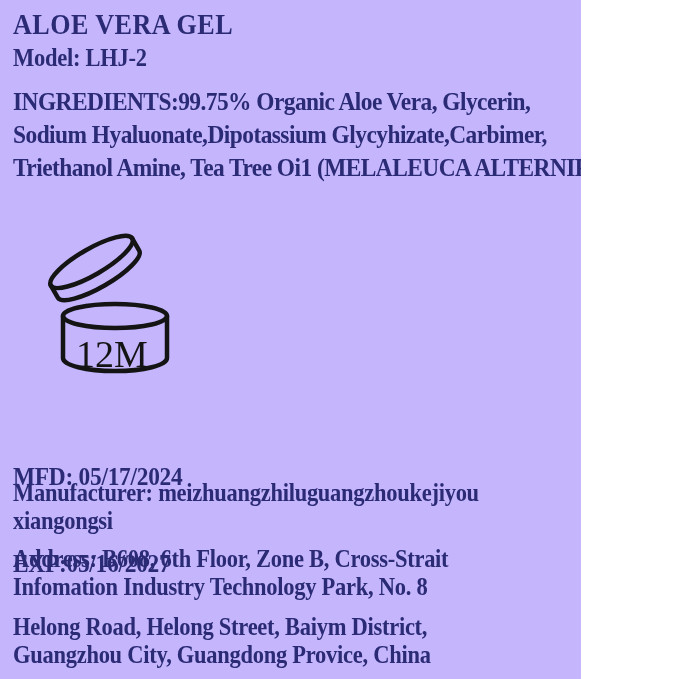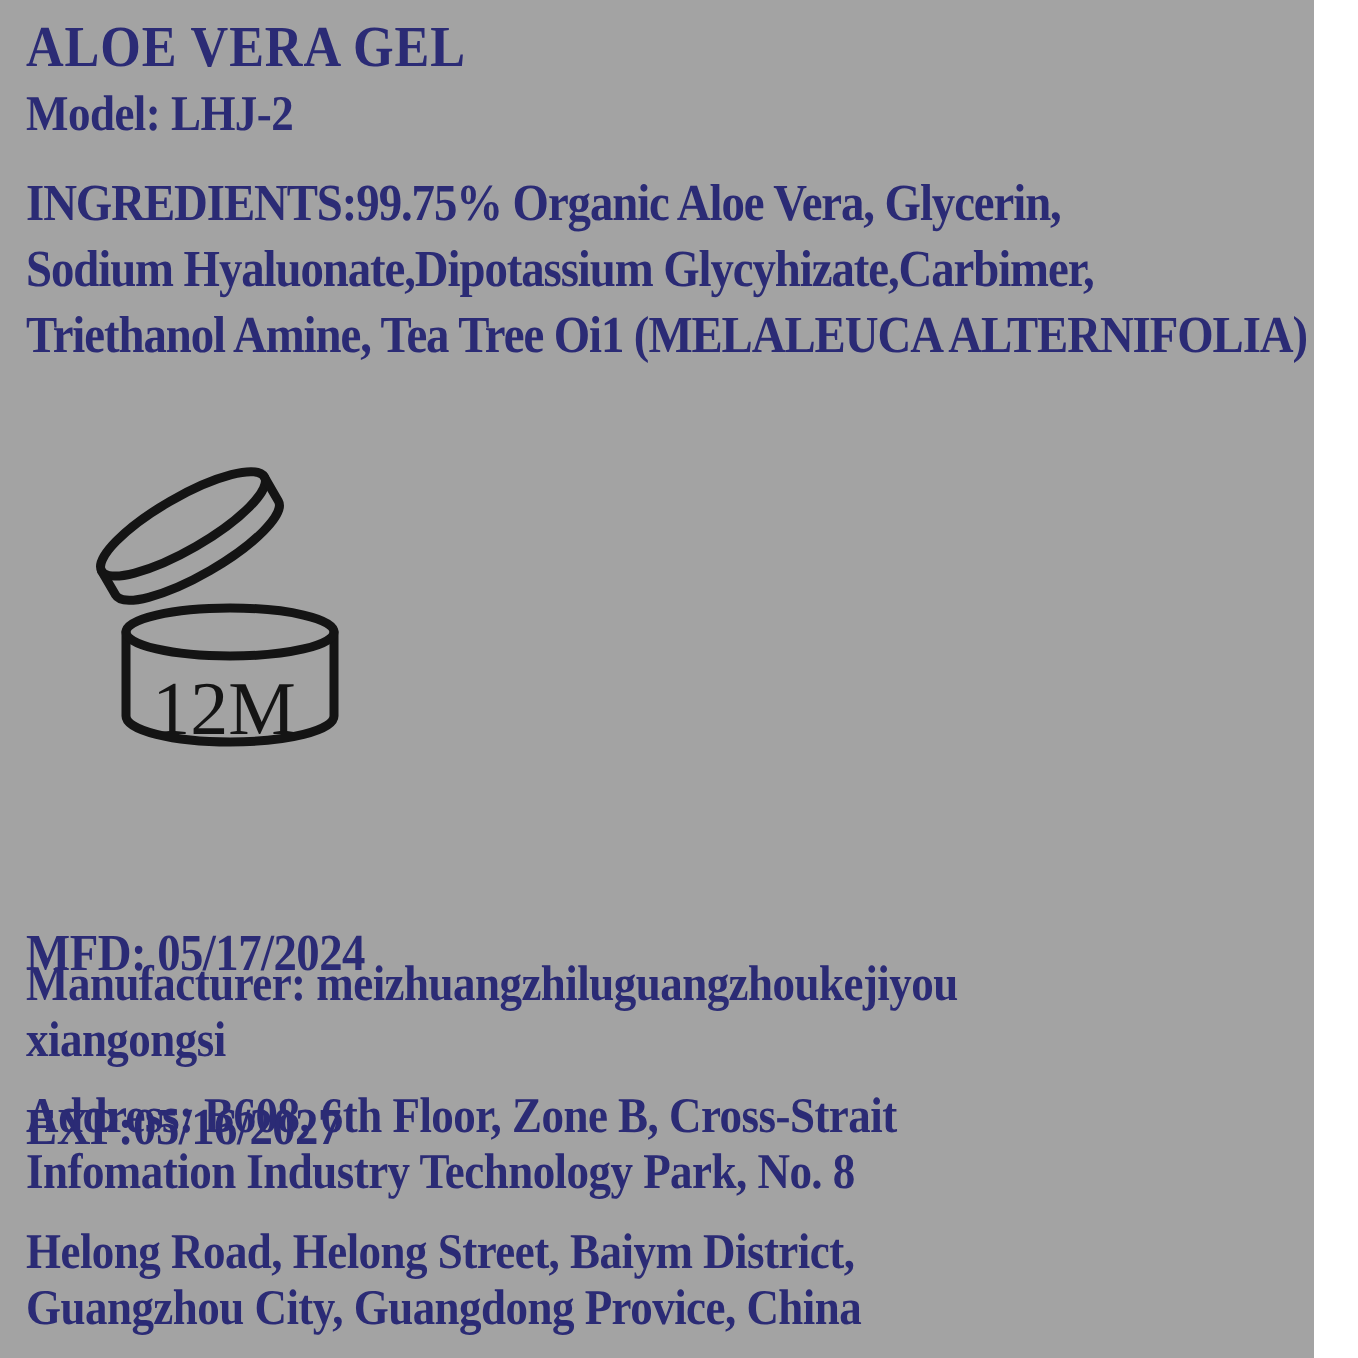--- a/index.html
+++ b/index.html
@@ -2,23 +2,23 @@
 <html><head>
 <meta charset="utf-8">
 <style>
   html, body {
     margin: 0;
     padding: 0;
     background: #ffffff;
   }
   .label-canvas {
     position: relative;
-    width: 657px;
+    width: 581px;
     height: 679px;
-    background: #a3a3a3;
+    background: #c4b5fd;
     overflow: hidden;
     font-family: "Liberation Serif", "DejaVu Serif", serif;
     color: #2b2b75;
   }
   .txt {
     position: absolute;
     left: 13px;
     white-space: pre;           
     font-weight: bold;
     transform: scaleX(0.9);     

